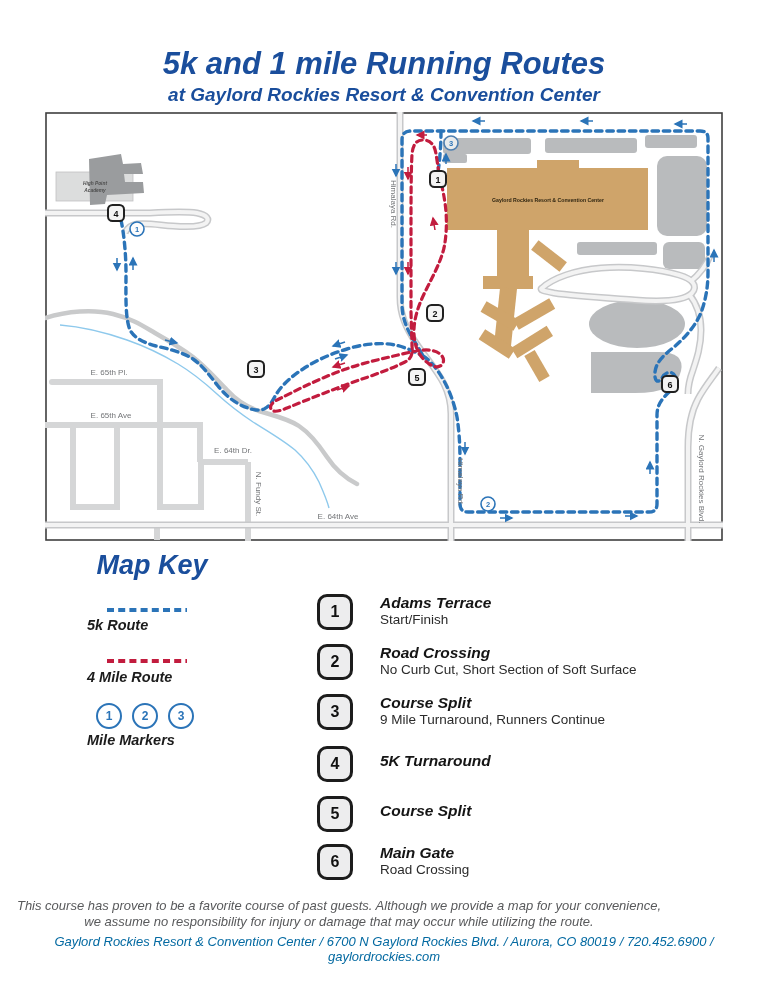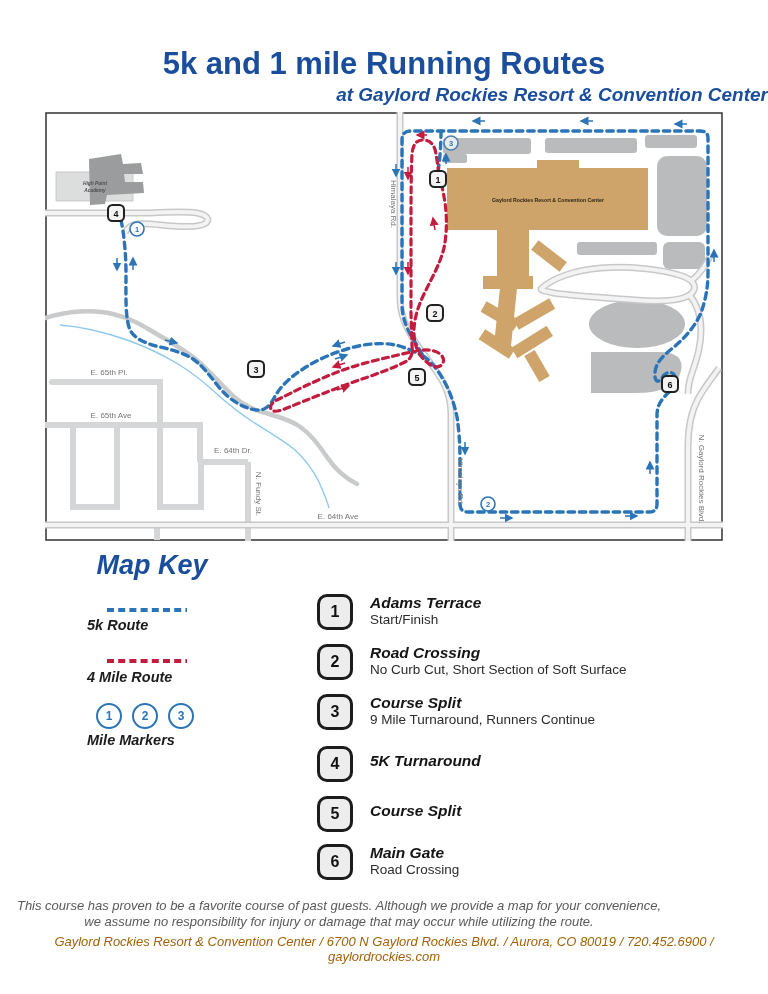--- a/index.html
+++ b/index.html
@@ -1,49 +1,49 @@
 <!DOCTYPE html>
 <html><head>
 <meta charset="utf-8">
 <style>
   html,body{margin:0;padding:0;background:#ffffff;}
   #page{position:relative;width:768px;height:994px;background:#ffffff;overflow:hidden;
         font-family:"Liberation Sans", sans-serif;}
   
   .title{position:absolute;left:0;top:46px;width:768px;text-align:center;
-         font-size:31px;font-weight:bold;color:#1a4e9c;letter-spacing:0;}
-  .subtitle{position:absolute;left:0;top:84px;width:768px;text-align:right;
+         font-size:31px;font-weight:bold;font-style:italic;color:#1a4e9c;letter-spacing:0;}
+  .subtitle{position:absolute;left:0;top:84px;width:768px;text-align:center;
          font-size:19px;font-weight:bold;font-style:italic;color:#1a4e9c;}
   
   #map-wrap{position:absolute;left:45px;top:112px;width:678px;height:429px;}
   
   .mapkey-title{position:absolute;left:62px;top:550px;width:180px;text-align:center;
          font-size:27px;font-weight:bold;font-style:italic;color:#1a4e9c;}
   .key-sample{position:absolute;left:104px;width:86px;height:6px;}
   .key-label{position:absolute;width:120px;text-align:left;font-size:14.5px;
          font-weight:bold;font-style:italic;color:#1c1c1c;}
   .key-circles{position:absolute;left:96px;top:703px;width:100px;display:flex;gap:10px;}
   .key-circle{width:22px;height:22px;border-radius:50%;border:2px solid #2b74b8;
          color:#2b74b8;font-size:12px;font-weight:bold;display:flex;align-items:center;
          justify-content:center;background:#fff;}
   
   .kcl-title{position:absolute;left:330px;top:550px;width:380px;text-align:center;
          font-size:27px;font-weight:bold;font-style:italic;color:#1a4e9c;}
   .kcl-item{position:absolute;left:317px;width:400px;display:flex;align-items:flex-start;}
   .kcl-badge{width:30px;height:30px;border:3px solid #1c1c1c;border-radius:10px;
          background:#ededee;color:#111;font-size:16px;font-weight:bold;display:flex;
          align-items:center;justify-content:center;flex:0 0 auto;}
-  .kcl-text{margin-left:17px;padding-top:0;}
+  .kcl-text{margin-left:27px;padding-top:0;}
   .kcl-name{font-size:15.5px;font-weight:bold;font-style:italic;color:#151515;line-height:18px;}
   .kcl-desc{font-size:13.5px;color:#2b2b2b;line-height:16px;}
   
   .disclaimer{position:absolute;left:0;top:898px;width:678px;text-align:center;
          font-size:13px;font-style:italic;color:#58595b;line-height:16px;}
   .address{position:absolute;left:0;top:934px;width:768px;text-align:center;
-         font-size:13px;font-style:italic;color:#a16207;}
+         font-size:13px;font-style:italic;color:#0369a1;}
 </style>
 </head>
 <body>
 
 <div id="page">
 
   <div class="title">5k and 1 mile Running Routes</div>
   <div class="subtitle">at Gaylord Rockies Resort &amp; Convention Center</div>
 
   <div id="map-wrap">

